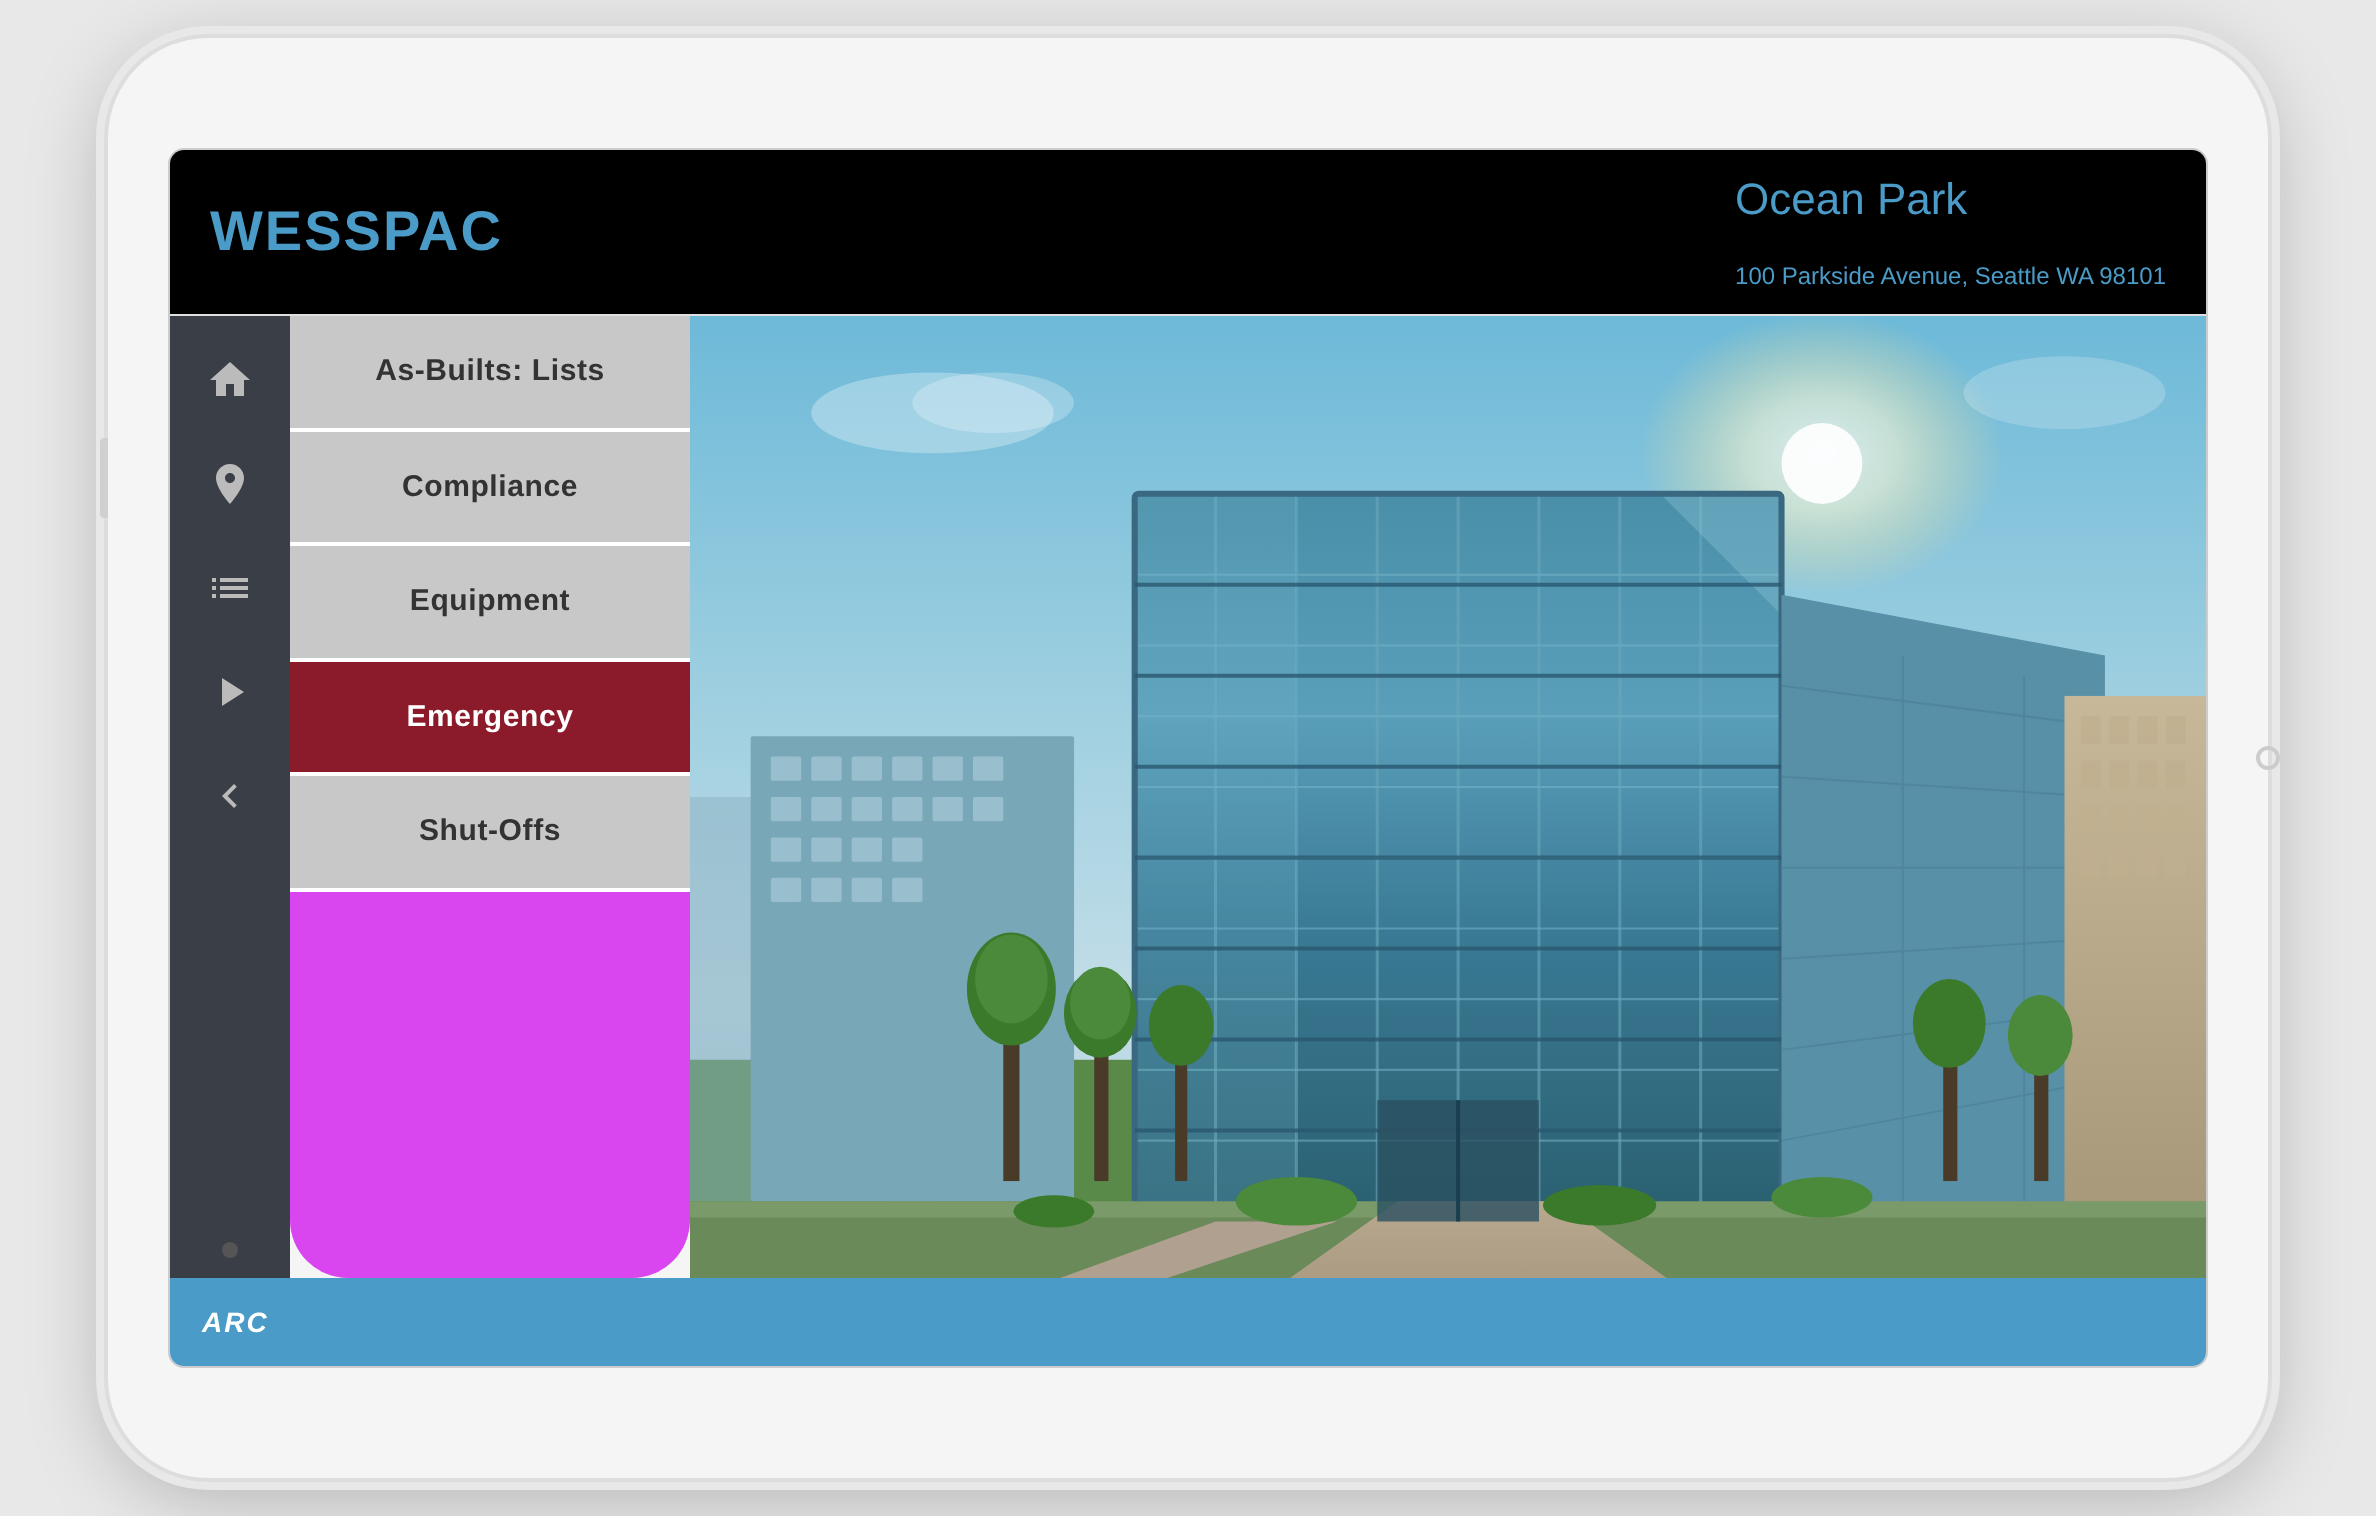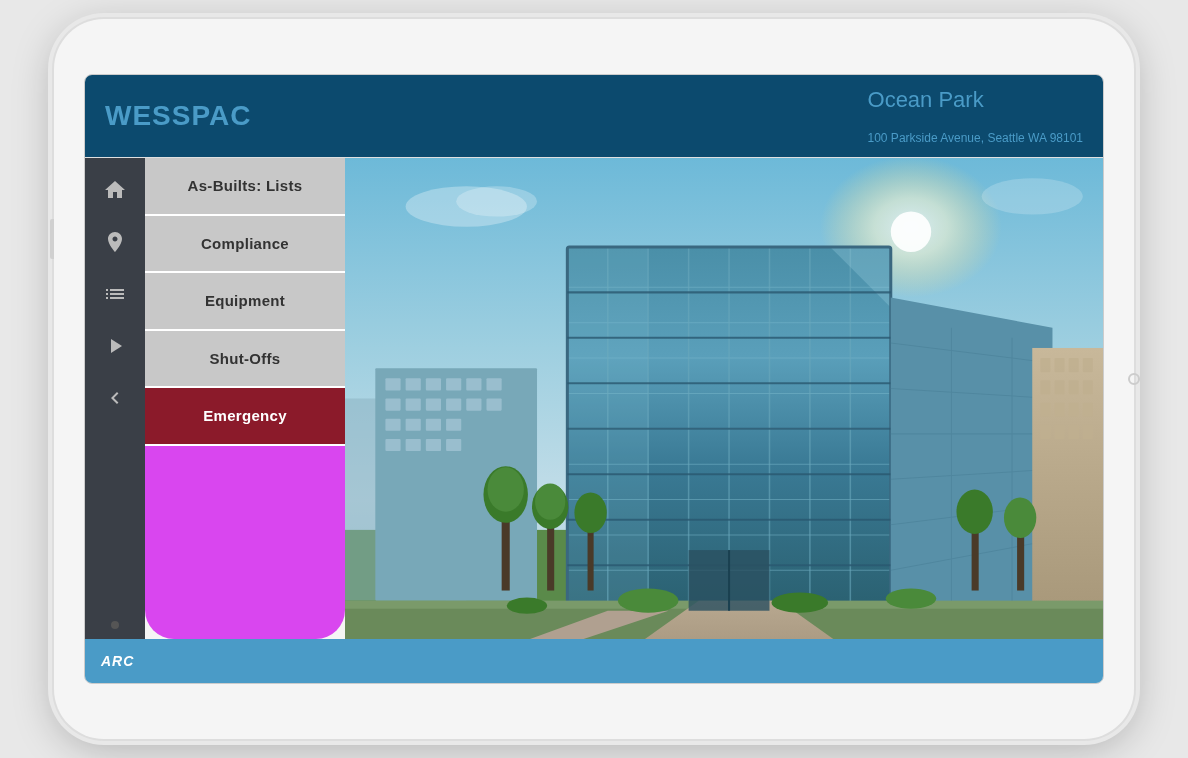--- a/index.html
+++ b/index.html
@@ -57,21 +57,21 @@
       overflow: hidden;
       border-radius: 8px;
       border: 1px solid #ccc;
     }
 
     
     .app-header {
       display: flex;
       align-items: center;
       justify-content: space-between;
-      background: #0c4a6e;
+      background: #000000;
       padding: 12px 20px;
       border-bottom: 1px solid #e0e0e0;
       min-height: 70px;
     }
 
     .logo-text {
       font-size: 28px;
       font-weight: 900;
       color: #4a9bc7;
       letter-spacing: 1px;
@@ -242,22 +242,22 @@
         </div>
         <div class="sidebar-dot"></div>
       </div>
 
       <div class="content-area">
 
         <div class="menu-panel">
           <div class="menu-item">As-Builts: Lists</div>
           <div class="menu-item">Compliance</div>
           <div class="menu-item">Equipment</div>
+          <div class="menu-item active" style="background: rgb(139, 26, 42); color: rgb(255, 255, 255);">Emergency</div>
           <div class="menu-item">Shut-Offs</div>
-          <div class="menu-item active" style="background: rgb(139, 26, 42); color: rgb(255, 255, 255);">Emergency</div>
         </div>
 
         <div class="image-area">
           <svg width="100%" height="100%" viewBox="0 0 750 500" xmlns="http://www.w3.org/2000/svg" preserveAspectRatio="xMidYMid slice">
 
             <defs>
               <linearGradient id="skyGrad" x1="0" y1="0" x2="0" y2="1">
                 <stop offset="0%" stop-color="#6ab8d8"></stop>
                 <stop offset="40%" stop-color="#9ecfe0"></stop>
                 <stop offset="70%" stop-color="#c2dde8"></stop>

